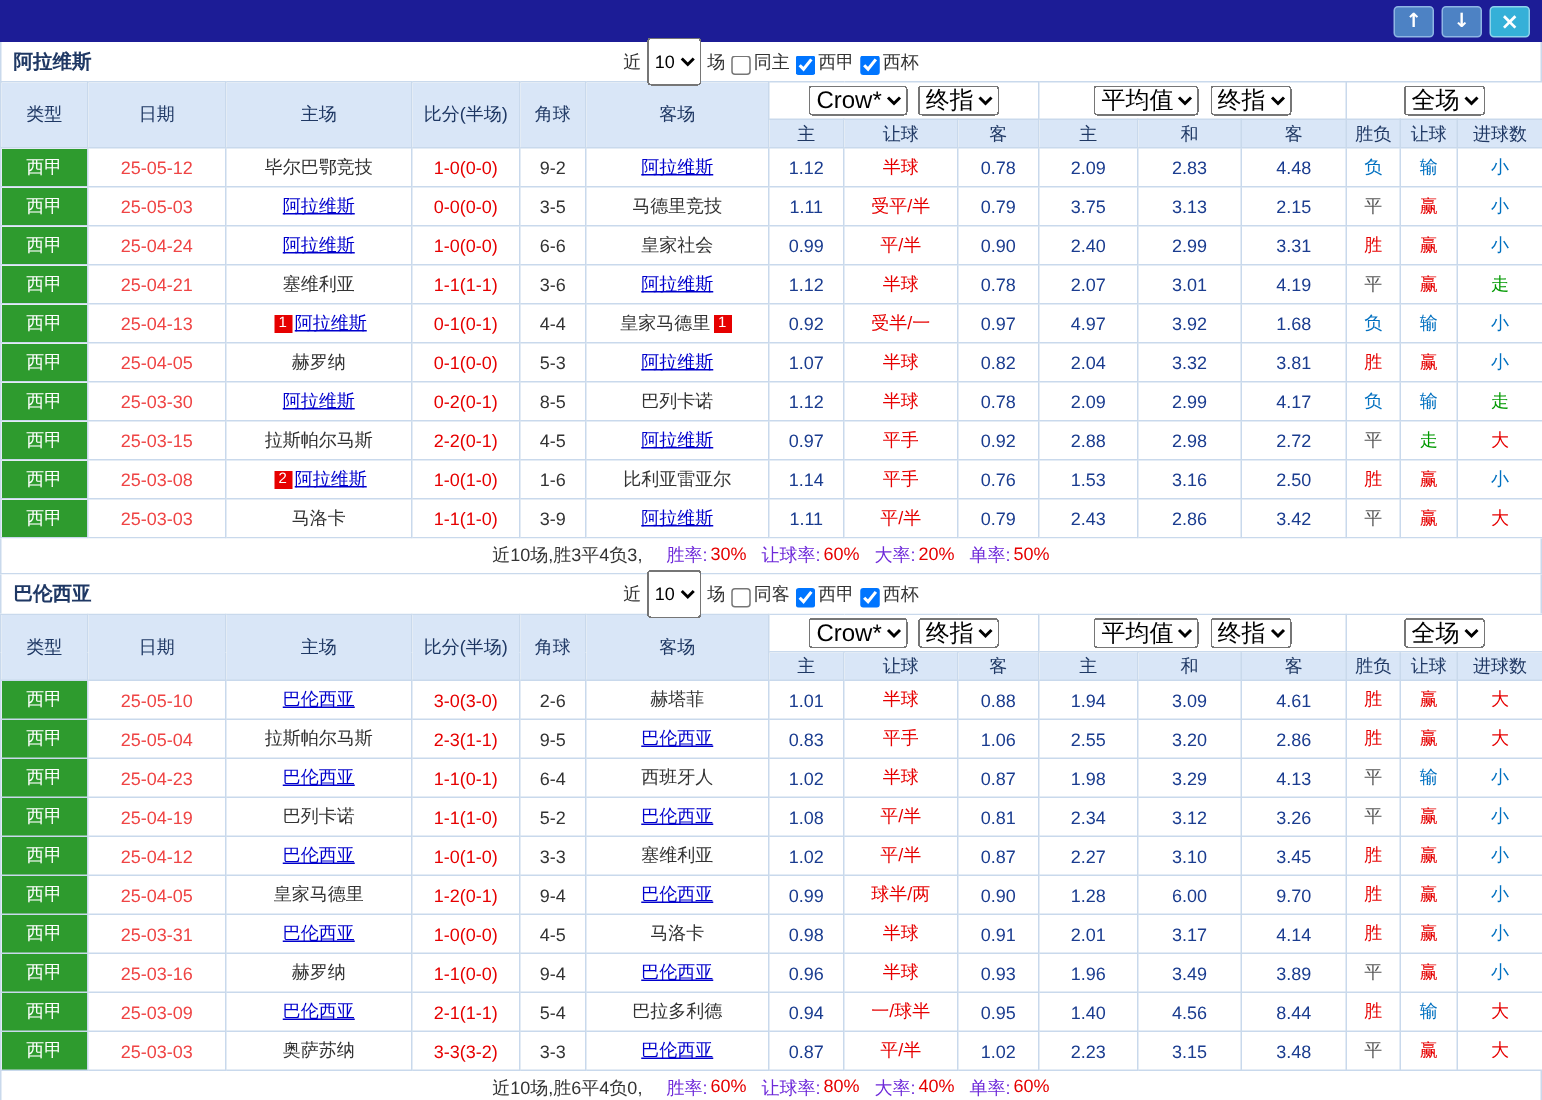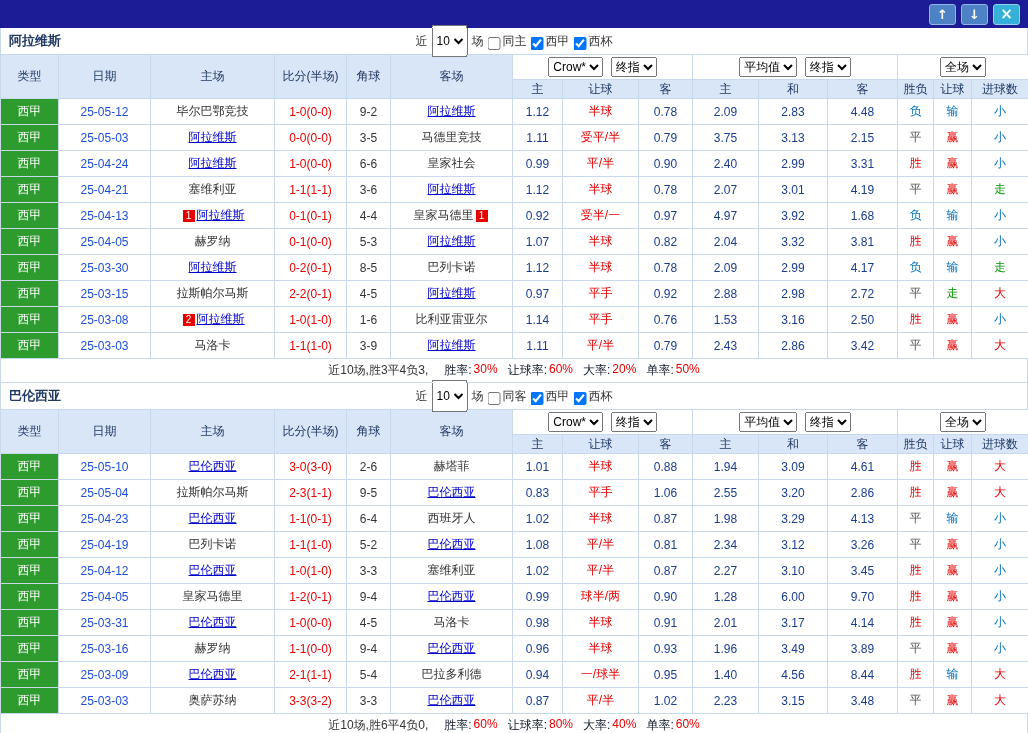--- a/index.html
+++ b/index.html
@@ -60,24 +60,24 @@
   th, td {
     border: 1px solid var(--border,#c9d9ec);
     text-align: center; overflow: hidden; white-space: nowrap;
     font-weight: normal;
   }
   thead th { background: var(--header-blue,#d9e6f7); color: var(--header-text,#1f3864); }
   tr.filter-row th { height: 25px; }
   tr.filter-row th.filter-cell { background: #fff; }
   tr.subhead th { height: 19px; }
   tbody td { height: 26px; }
-  .filter-cell select { height: 20px; font-size: 12px; margin: 0 2px; max-width: 72px; }
+  .filter-cell select { height: 20px; font-size: 16px; margin: 0 2px; max-width: 72px; text-align: right; }
 
   td.type { background: var(--league-green,#2e9b2e); color: #fff; }
-  td.date { color: #1d4ed8; }
+  td.date { color: #ef4444; }
   td.score { color: var(--positive-red,#e60000); }
   td.corner { color: #333; }
   td.odds { color: var(--odds-navy,#1a3c8f); }
   td.handicap { color: var(--positive-red,#e60000); }
   td.c-red { color: var(--positive-red,#e60000); }
   td.c-blue { color: var(--negative-blue,#0070c0); }
   td.c-green { color: var(--push-green,#009900); }
   td.c-draw { color: #555; }
   .team-plain { color: #333; }
   .team-link { color: var(--team-link,#0000cc); text-decoration: underline; cursor: pointer; }
@@ -90,21 +90,21 @@
   
   .summary {
     height: 24px; display: flex; align-items: center; justify-content: center;
     gap: 4px; background: #fff;
     border-left: 1px solid var(--border,#c9d9ec);
     border-right: 1px solid var(--border,#c9d9ec);
     border-bottom: 1px solid var(--border,#c9d9ec);
     white-space: nowrap;
   }
   .summary .stats { display: inline-flex; gap: 2px; margin-left: 4px; }
-  .stat-label { color: #0f172a; margin-left: 8px; }
+  .stat-label { color: #6d28d9; margin-left: 8px; }
   .stat-value { color: var(--positive-red,#e60000); }
 </style>
 </head>
 <body>
 
 <div class="page">
 
   <div class="topbar">
     <div class="topbar-buttons">
       <button class="tb-btn"><span>↑</span></button>

